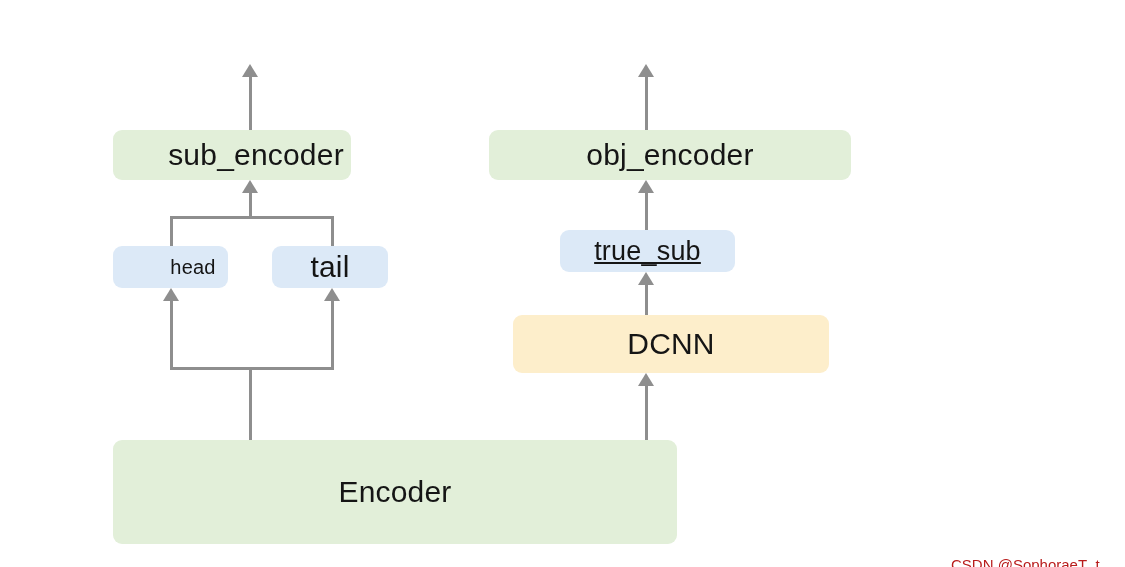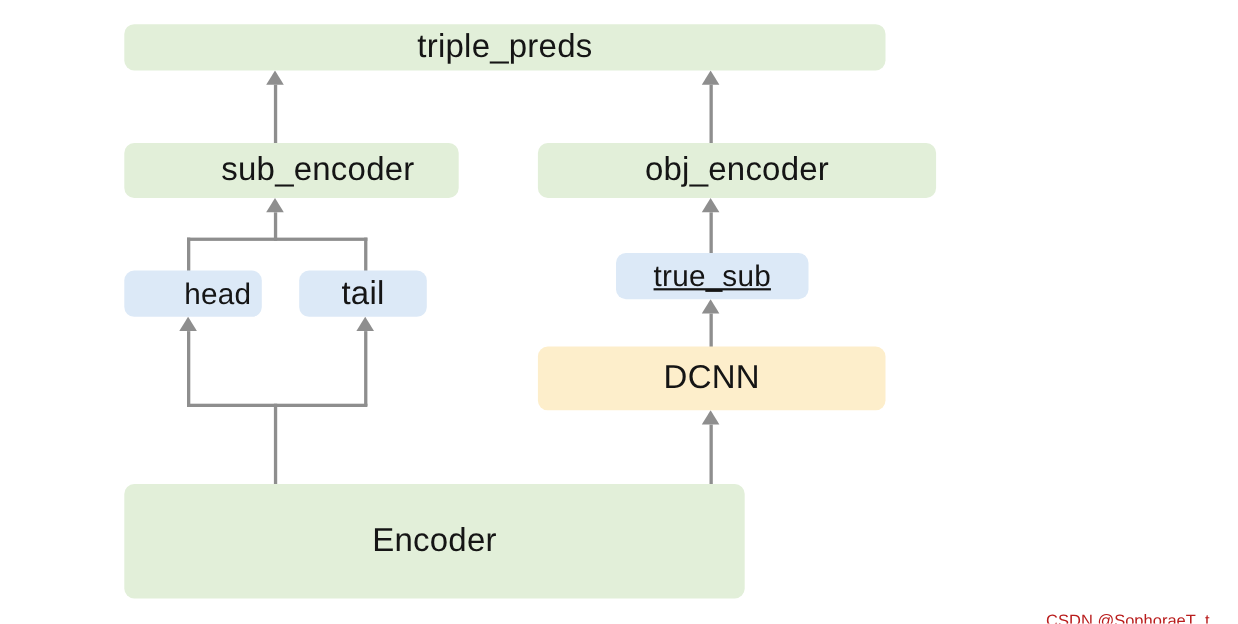--- a/index.html
+++ b/index.html
@@ -31,26 +31,26 @@
     letter-spacing: 0.2px;
     white-space: nowrap;
     z-index: 3;
   }
   .node.green  { background: #e2efd9; }
   .node.blue   { background: #dce9f7; }
   .node.yellow { background: #fdeecb; }
 
   
   #node-triple-preds { left: 113px; top: 22px;  width: 692px; height: 42px; font-size: 30px; }
-  #node-sub-encoder  { left: 113px; top: 130px; width: 304px; height: 50px; font-size: 30px; padding-left: 48px; }
+  #node-sub-encoder  { left: 113px; top: 130px; width: 238px; height: 50px; font-size: 30px; padding-left: 48px; }
   #node-obj-encoder  { left: 489px; top: 130px; width: 362px; height: 50px; font-size: 30px; }
-  #node-head         { left: 113px; top: 246px; width: 125px; height: 42px; font-size: 27px; padding-left: 45px; }
+  #node-head         { left: 113px; top: 246px; width: 115px; height: 42px; font-size: 20px; padding-left: 45px; }
   #node-tail         { left: 272px; top: 246px; width: 116px; height: 42px; font-size: 30px; }
   #node-true-sub     { left: 560px; top: 230px; width: 175px; height: 42px; font-size: 27px; text-decoration: underline; }
-  #node-dcnn         { left: 489px; top: 315px; width: 316px; height: 58px; font-size: 30px; }
+  #node-dcnn         { left: 513px; top: 315px; width: 316px; height: 58px; font-size: 30px; }
   #node-encoder      { left: 113px; top: 440px; width: 564px; height: 104px; font-size: 30px; }
 
   
   .edge {
     position: absolute;
     background: #8e8e8e;
     z-index: 1;
   }
   .edge.v { width: 3px; }
   .edge.h { height: 3px; }
@@ -137,23 +137,20 @@
 
   <div class="edge v" id="edge-encoder-to-dcnn"></div>
   <div class="arrowhead" id="arrow-encoder-to-dcnn"></div>
 
   <div class="edge v" id="edge-dcnn-to-truesub"></div>
   <div class="arrowhead" id="arrow-dcnn-to-truesub"></div>
 
   <div class="edge v" id="edge-truesub-to-obj"></div>
   <div class="arrowhead" id="arrow-truesub-to-obj"></div>
 
-  <div class="node green" id="node-triple-preds">
-    <span>triple_preds</span>
-  </div>
 
   <div class="node green" id="node-sub-encoder">
     <span>sub_encoder</span>
   </div>
 
   <div class="node green" id="node-obj-encoder">
     <span>obj_encoder</span>
   </div>
 
   <div class="node blue" id="node-head">

